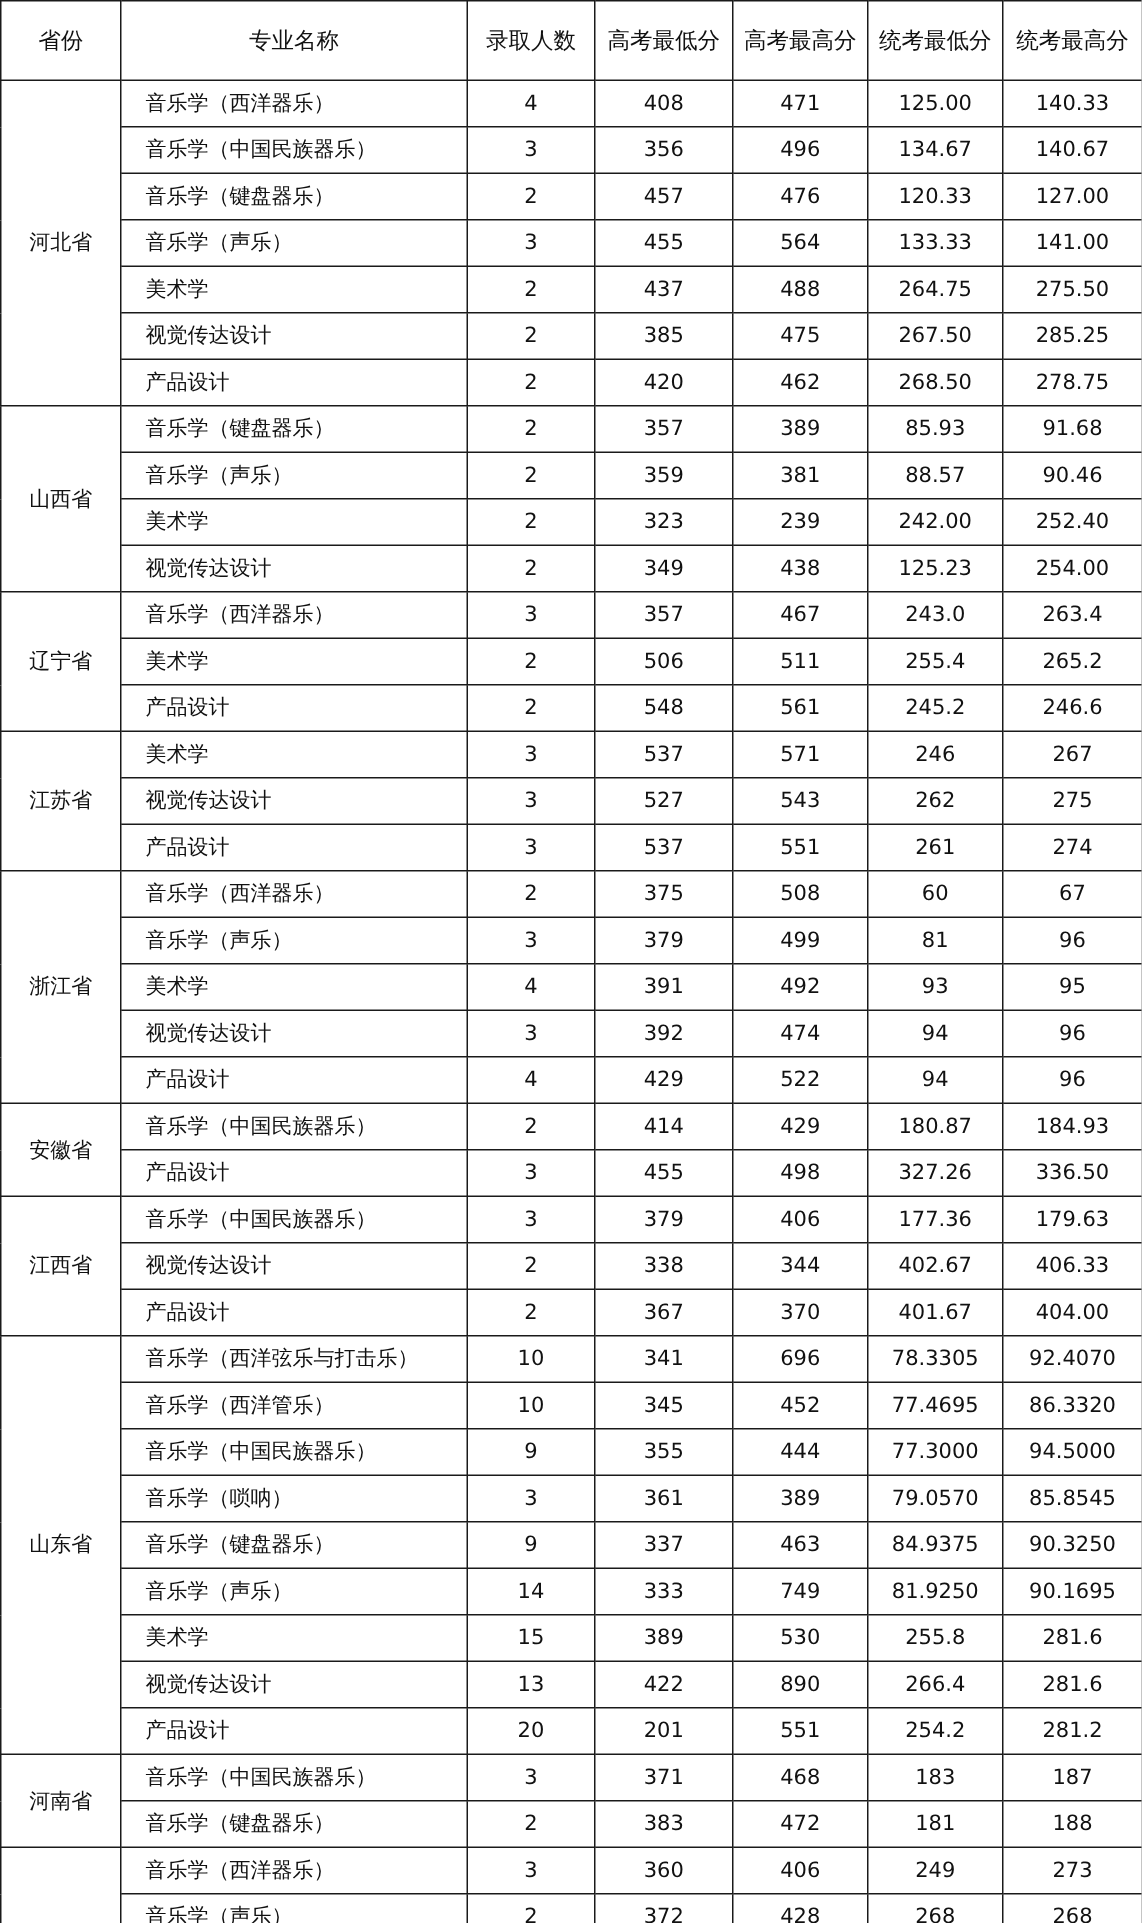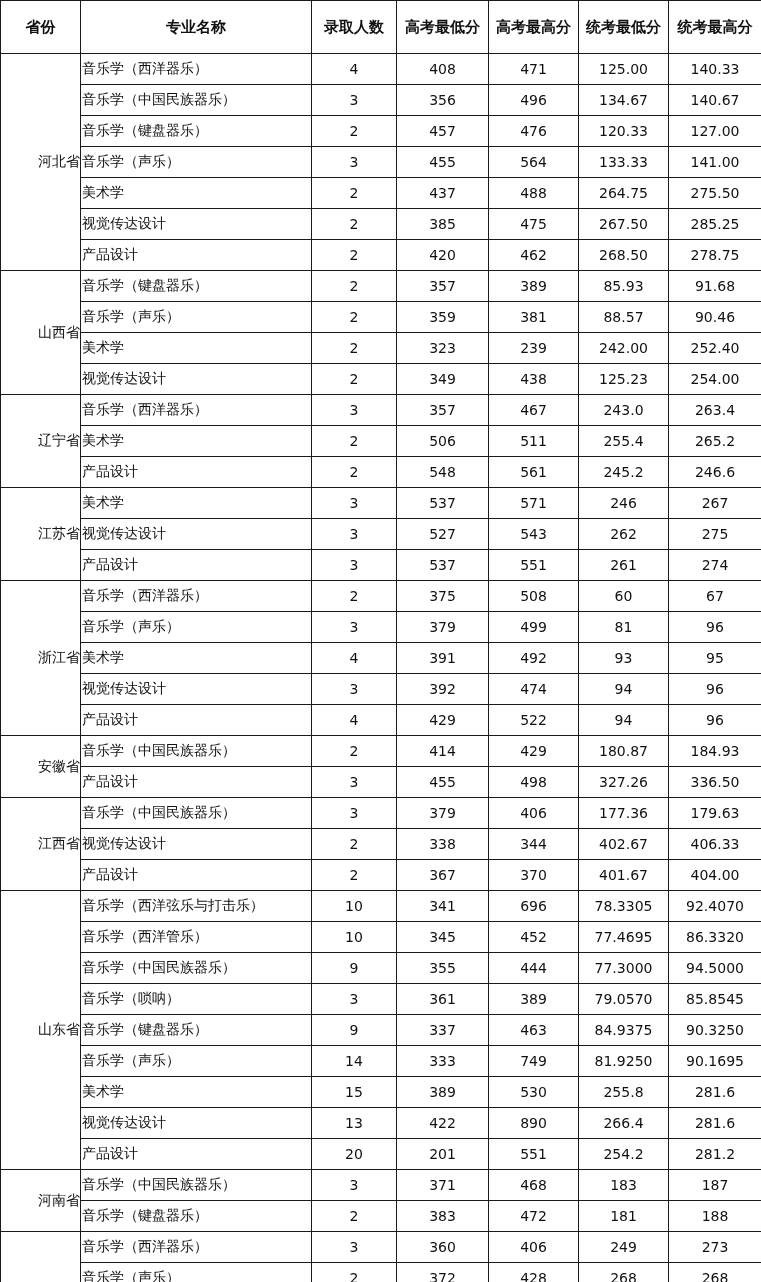--- a/index.html
+++ b/index.html
@@ -1,24 +1,24 @@
 <!DOCTYPE html>
 <html><head>
 <meta charset="utf-8">
 <style>
   html, body { margin: 0; padding: 0; background: #ffffff; }
   body { width: 761px; height: 1282px; overflow: hidden; position: relative; }
   .sheet { position: absolute; left: 0; top: 0; width: 761px; }
   table { border-collapse: collapse; table-layout: fixed; width: 761px;
     font-family: "DejaVu Sans", "Liberation Sans", sans-serif; color: #111; }
   th, td { border: 1px solid #1a1a1a; padding: 0; overflow: hidden; white-space: nowrap; }
-  th { height: 52px; font-size: 15px; font-weight: bold; text-align: center; }
+  th { height: 52px; font-size: 15px; font-weight: normal; text-align: center; }
   td { height: 30px; font-size: 14px; text-align: center; }
-  td.major { text-align: left; padding-left: 1px; margin-top: 14px; }
-  td.prov { font-size: 14px; text-align: right; }
+  td.major { text-align: left; padding-left: 16px; margin-top: 14px; }
+  td.prov { font-size: 14px; }
   col.c0 { width: 80px; } col.c1 { width: 231px; } col.c2 { width: 85px; }
   col.c3 { width: 92px; } col.c4 { width: 90px; } col.c5 { width: 90px; } col.c6 { width: 93px; }
 </style>
 </head>
 <body>
 
 <div class="sheet">
   <table>
     <colgroup>
       <col class="c0">

